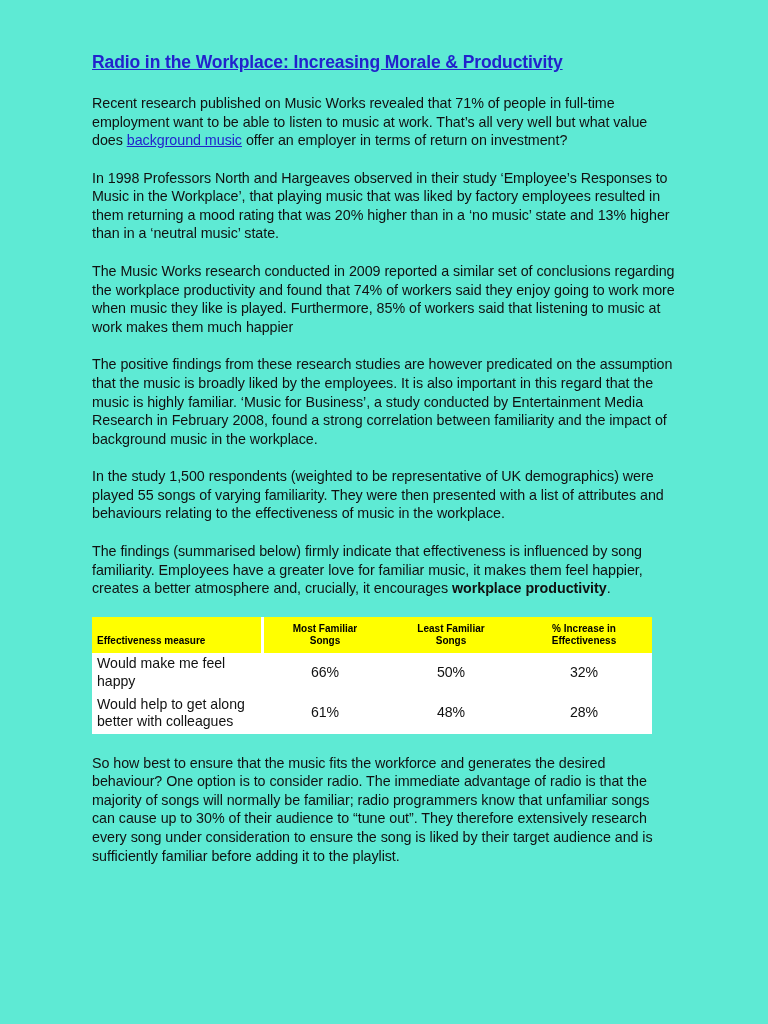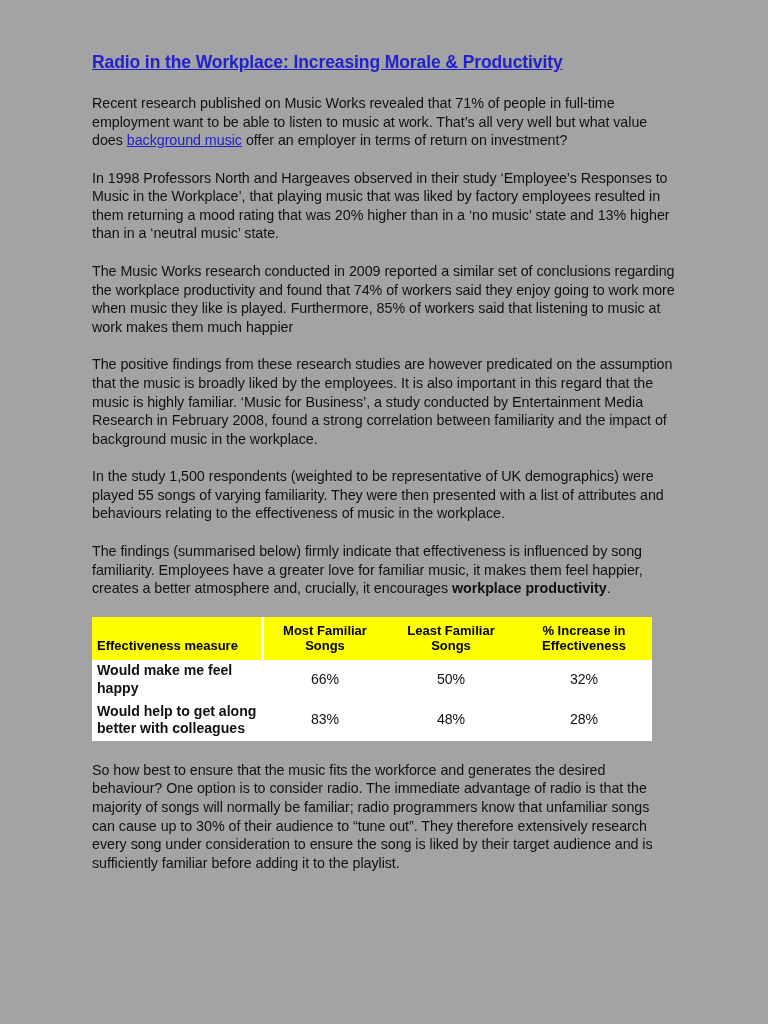--- a/index.html
+++ b/index.html
@@ -12,21 +12,21 @@
     width: 768px;
     height: 1024px;
     font-family: "Liberation Sans", sans-serif;
     color: #000000;
     overflow: hidden;
   }
   .page {
     position: relative;
     width: 768px;
     height: 1024px;
-    background: #a3a3a3;
+    background: #5eead4;
     box-sizing: border-box;
     padding: 52px 92px 0 92px;
   }
   .doc-title {
     font-size: 17.5px;
     font-weight: bold;
     color: #2222cc;
     text-decoration: underline;
     letter-spacing: -0.1px;
     margin: 0 0 21px 0;
@@ -57,21 +57,21 @@
     width: 560px;
     margin: 3px 0 20px 0;
     table-layout: fixed;
   }
   .measures-table col.c1 { width: 172px; }
   .measures-table col.c2 { width: 122px; }
   .measures-table col.c3 { width: 130px; }
   .measures-table col.c4 { width: 136px; }
   .measures-table thead th {
     background: #ffff00;
-    font-size: 13px;
+    font-size: 10px;
     font-weight: bold;
     color: #000000;
     padding: 6px 4px 7px 4px;
     vertical-align: bottom;
     line-height: 1.18;
     margin-left: 48px;
   }
   .measures-table thead th.h-measure {
     text-align: left;
     padding-left: 5px;
@@ -86,21 +86,20 @@
     color: #111111;
     padding: 2px 4px 3px 4px;
     line-height: 1.25;
     vertical-align: middle;
     background: #ffffff;
   }
   .measures-table tbody td.cell-measure {
     text-align: left;
     padding-left: 5px;
     padding-right: 6px;
-    font-weight: bold;
   }
   .measures-table tbody td.cell-value {
     text-align: center;
   }
 </style>
 </head>
 <body>
 
 <div class="page">
 
@@ -165,21 +164,21 @@
         </td>
         <td class="cell-value">66%</td>
         <td class="cell-value">50%</td>
         <td class="cell-value">32%</td>
       </tr>
       <tr>
         <td class="cell-measure">
           <span>Would help to get along</span><br>
           <span>better with colleagues</span>
         </td>
-        <td class="cell-value">83%</td>
+        <td class="cell-value">61%</td>
         <td class="cell-value">48%</td>
         <td class="cell-value">28%</td>
       </tr>
     </tbody>
   </table>
 
   <p class="para last">
     <span>So how best to ensure that the music fits the workforce and generates the desired behaviour? One option is to consider radio. The immediate advantage of radio is that the majority of songs will normally be familiar; radio programmers know that unfamiliar songs can cause up to 30% of their audience to “tune out”. They therefore extensively research every song under consideration to ensure the song is liked by their target audience and is sufficiently familiar before adding it to the playlist.</span>
   </p>
 

